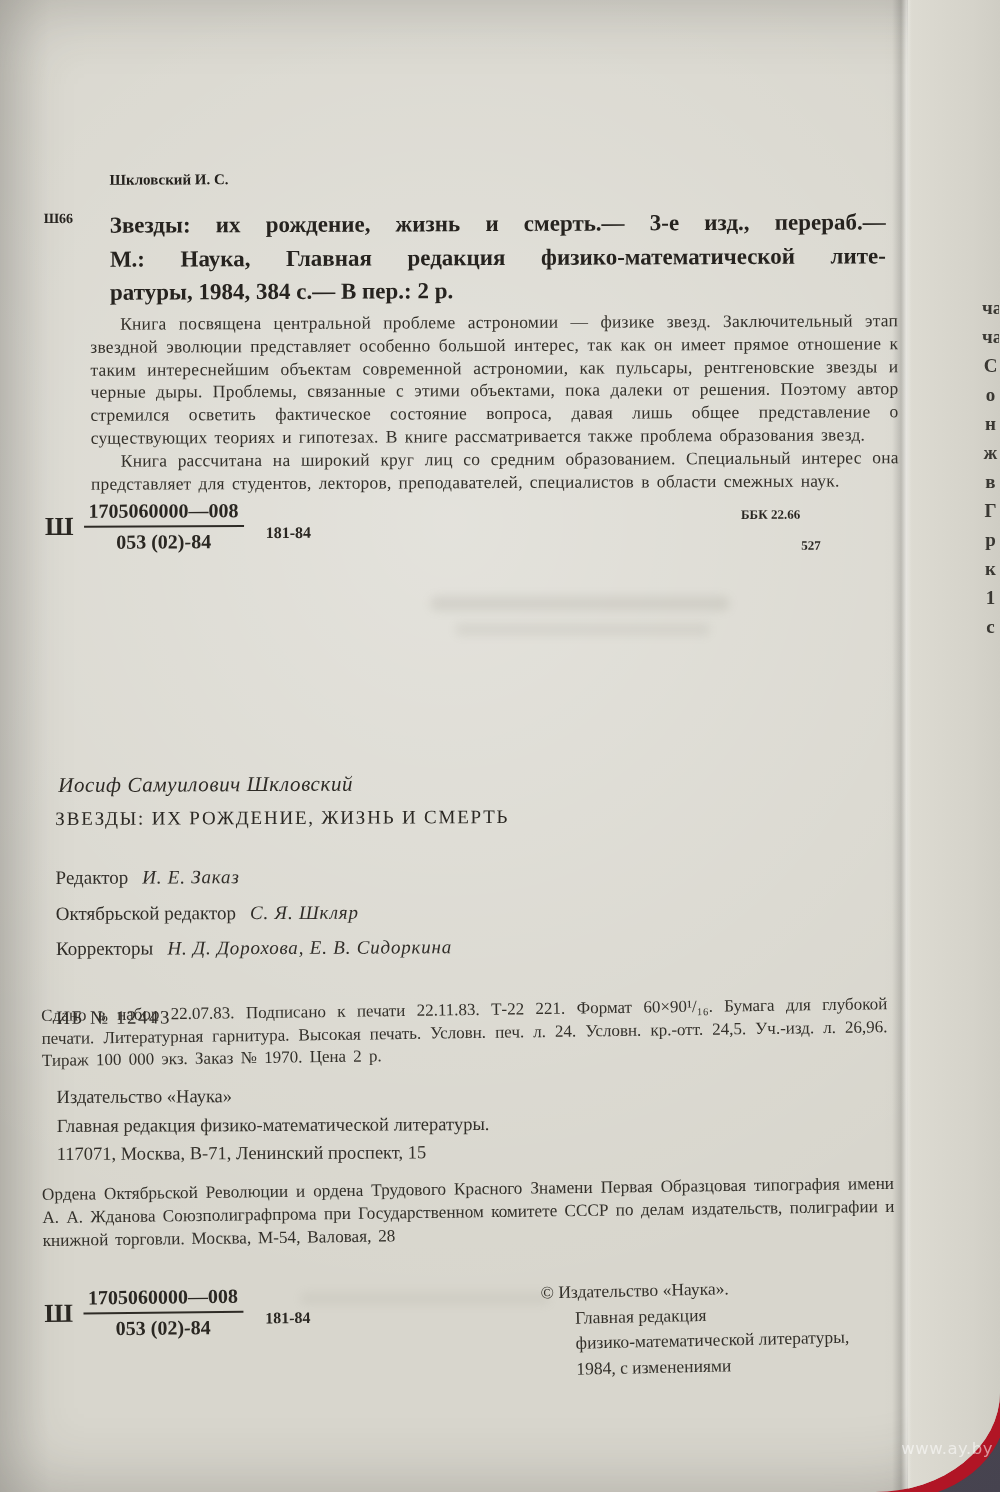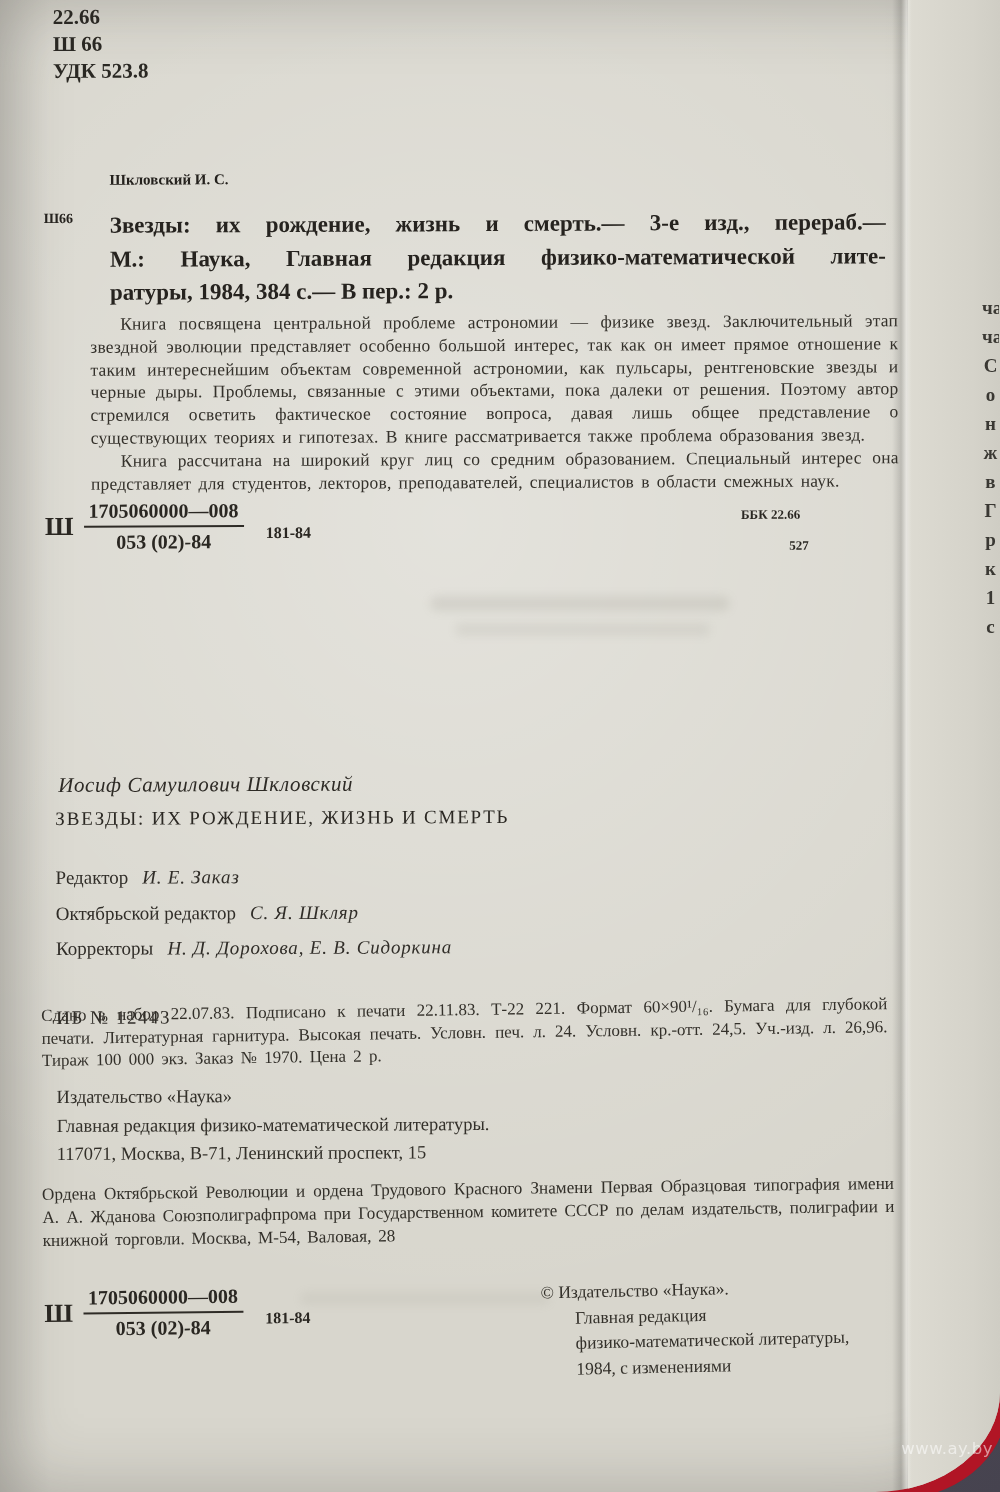--- a/index.html
+++ b/index.html
@@ -55,21 +55,21 @@
   .formula{display:flex;align-items:center;font-weight:700;color:#2a2722;}
   .f-top{left:46px;top:496px;}
   .f-bottom{left:42px;top:1282px;transform:rotate(-0.4deg);}
   .f-pfx{font-size:26px;margin-right:10px;}
   .frac{text-align:center;font-size:20px;line-height:1.3;}
   .frac .num{display:block;padding:0 5px 2px;border-bottom:2px solid #2e2b26;}
   .frac .den{display:block;padding-top:1px;}
   .f-tail{font-size:16px;margin-left:22px;align-self:center;margin-top:14px;}
 
   .bbk{left:742px;top:500px;font-size:13px;font-weight:700;line-height:31px;color:#2a2722;}
-  .bbk .b2{margin-left:48px;}
+  .bbk .b2{margin-left:60px;}
 
   .author-full{left:58px;top:771px;font-size:21px;font-style:italic;letter-spacing:0.6px;color:#2e2b26;}
   .title-caps{left:55px;top:806px;font-size:19px;letter-spacing:1.8px;color:#2b2823;}
 
   .staff{left:55px;top:858px;font-size:19px;line-height:35.5px;color:#302d28;}
   .staff .name{font-style:italic;margin-left:14px;letter-spacing:0.8px;}
 
   .ib{left:55px;top:968px;font-size:19px;letter-spacing:1.5px;color:#302d28;margin-top:37px;}
 
   .printinfo{left:40px;top:1003px;width:846px;font-size:17px;line-height:22.5px;
@@ -116,25 +116,20 @@
       </div>
     </div>
     <div class="crease"></div>
 
     <div class="ghost g1"></div>
     <div class="ghost g2"></div>
     <div class="ghost g3"></div>
 
     <div class="content">
 
-      <div class="blk head-codes">
-        <div>22.66</div>
-        <div>Ш 66</div>
-        <div>УДК 523.8</div>
-      </div>
 
       <div class="blk author-head">Шкловский И. С.</div>
 
       <div class="blk entry">
         <div class="entry-code">Ш66</div>
         <div class="entry-lines">
           <div class="jl">Звезды: их рождение, жизнь и смерть.— 3-е изд., перераб.—</div>
           <div class="jl">М.: Наука, Главная редакция физико-математической лите-</div>
           <div>ратуры, 1984, 384 с.— В пер.: 2 р.</div>
         </div>

